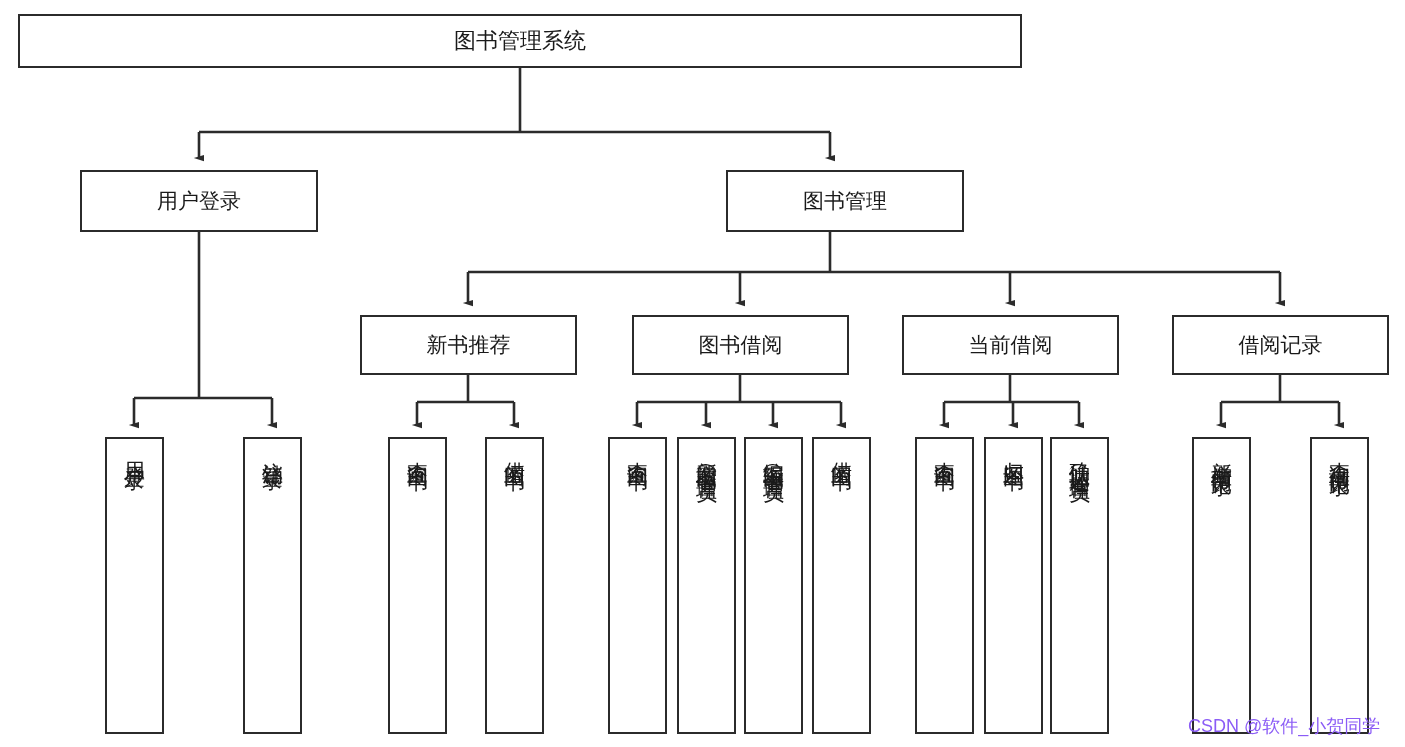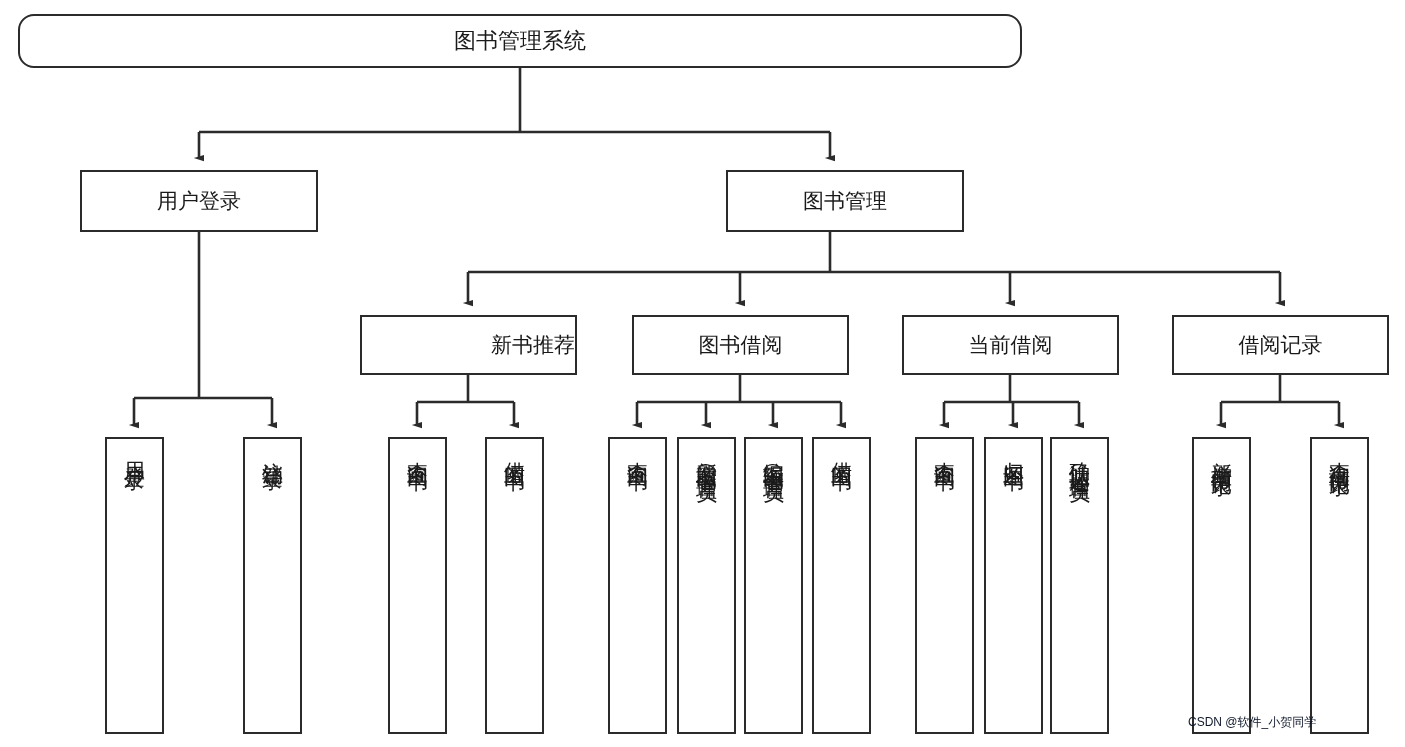--- a/index.html
+++ b/index.html
@@ -62,22 +62,22 @@
     text-orientation: upright;
     font-size: 21px;
     line-height: 1.05;
     letter-spacing: 3px;
     white-space: nowrap;
   }
   .watermark {
     position: absolute;
     left: 1188px;
     top: 714px;
-    font-size: 12px;
-    color: #0f172a;
+    font-size: 18px;
+    color: #8b5cf6;
     white-space: nowrap;
     z-index: 5;
     font-family: "Liberation Sans", "DejaVu Sans", sans-serif;
   }
 </style>
 </head>
 <body>
 
 <div id="diagram-root">
 
@@ -124,32 +124,32 @@
       <path d="M1013,402 L1013,425" marker-end="url(#arrowhead)"></path>
       <path d="M1079,402 L1079,425" marker-end="url(#arrowhead)"></path>
 
       <path d="M1280,375 L1280,402"></path>
       <path d="M1221,402 L1339,402"></path>
       <path d="M1221,402 L1221,425" marker-end="url(#arrowhead)"></path>
       <path d="M1339,402 L1339,425" marker-end="url(#arrowhead)"></path>
     </g>
   </svg>
 
-  <div class="node horizontal root" style="left:18px; top:14px; width:1004px; height:54px;border-radius:16px;">
+  <div class="node horizontal root" style="left:18px; top:14px; width:1004px; height:54px;">
     <span class="node-label">图书管理系统</span>
   </div>
 
   <div class="node horizontal" style="left:80px; top:170px; width:238px; height:62px;">
     <span class="node-label">用户登录</span>
   </div>
   <div class="node horizontal" style="left:711px; top:170px; width:238px; height:62px;margin-left:15px;">
     <span class="node-label">图书管理</span>
   </div>
 
-  <div class="node horizontal" style="left:360px; top:315px; width:217px; height:60px;justify-content:flex-end;">
+  <div class="node horizontal" style="left:360px; top:315px; width:217px; height:60px;">
     <span class="node-label">新书推荐</span>
   </div>
   <div class="node horizontal" style="left:632px; top:315px; width:217px; height:60px;align-items:center;">
     <span class="node-label">图书借阅</span>
   </div>
   <div class="node horizontal" style="left:902px; top:315px; width:217px; height:60px;">
     <span class="node-label">当前借阅</span>
   </div>
   <div class="node horizontal" style="left:1172px; top:315px; width:217px; height:60px;">
     <span class="node-label">借阅记录</span>

